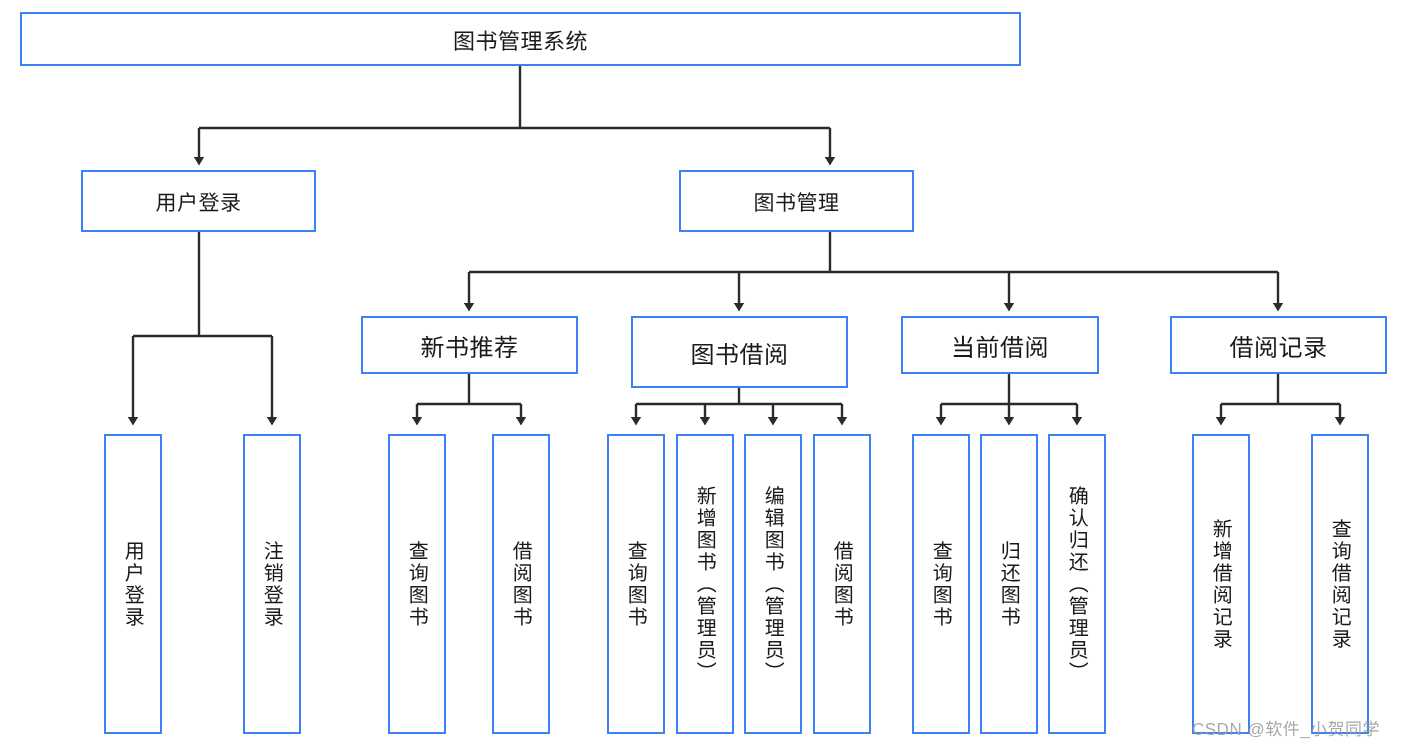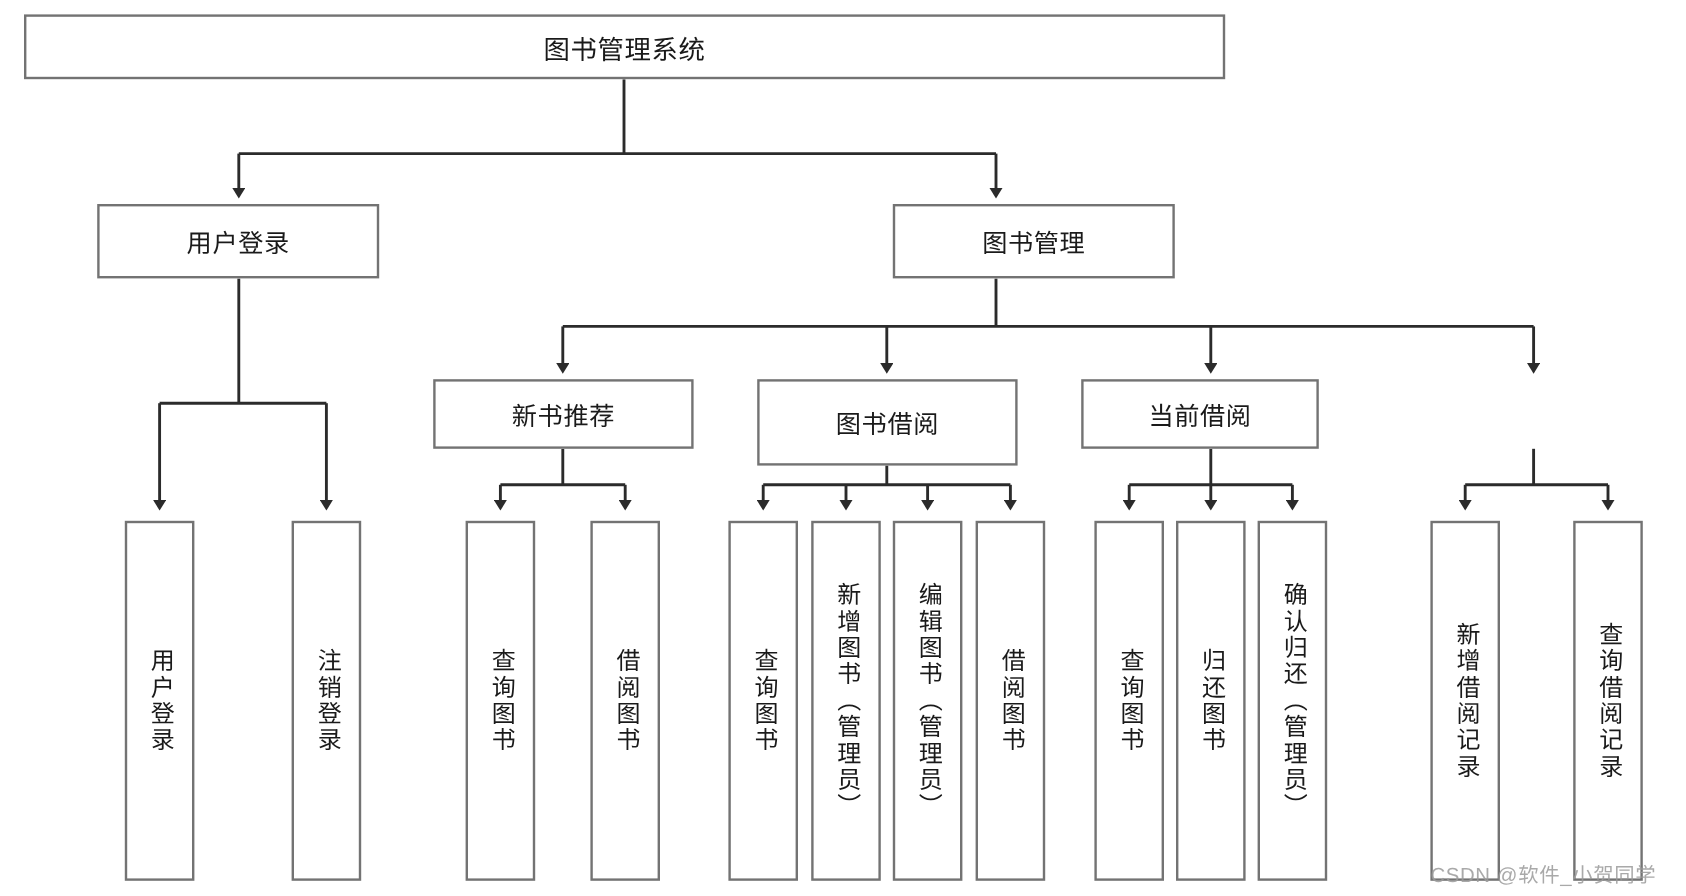--- a/index.html
+++ b/index.html
@@ -23,39 +23,39 @@
     left: 0;
     top: 0;
     width: 1405px;
     height: 747px;
     pointer-events: none;
   }
   .node {
     position: absolute;
     box-sizing: border-box;
     background: #ffffff;
-    border: 2px solid #737373;
+    border: 2px solid #3b82f6;
     display: flex;
     align-items: center;
     justify-content: center;
     color: #1a1a1a;
   }
   .node .label {
     display: block;
     text-align: center;
     letter-spacing: 0.5px;
   }
   .node-root {
     font-size: 22px;
   }
   .node-l2 {
     font-size: 21px;
   }
   .node-l3 {
-    font-size: 21px;
+    font-size: 24px;
   }
   .node-leaf {
     font-size: 20px;
     align-items: center;
     justify-content: center;
     padding: 4px 0;
   }
   .node-leaf .label {
     writing-mode: vertical-rl;
     text-orientation: upright;
@@ -133,36 +133,39 @@
   </svg>
 
   <div class="node node-root" style="left:20px; top:12px; width:1001px; height:54px;">
     <span class="label">图书管理系统</span>
   </div>
 
   <div class="node node-l2" style="left:81px; top:170px; width:235px; height:62px;">
     <span class="label">用户登录</span>
   </div>
 
-  <div class="node node-l2" style="left:744px; top:170px; width:235px; height:62px;">
+  <div class="node node-l2" style="left:679px; top:170px; width:235px; height:62px;">
     <span class="label">图书管理</span>
   </div>
 
   <div class="node node-l3" style="left:361px; top:316px; width:217px; height:58px;">
     <span class="label">新书推荐</span>
   </div>
 
   <div class="node node-l3" style="left:631px; top:316px; width:217px; height:72px;">
     <span class="label">图书借阅</span>
   </div>
 
   <div class="node node-l3" style="left:901px; top:316px; width:198px; height:58px;">
     <span class="label">当前借阅</span>
   </div>
 
+  <div class="node node-l3" style="left:1170px; top:316px; width:217px; height:58px;">
+    <span class="label">借阅记录</span>
+  </div>
 
   <div class="node node-leaf" style="left:104px; top:434px; width:58px; height:300px;">
     <span class="label">用户登录</span>
   </div>
 
   <div class="node node-leaf" style="left:243px; top:434px; width:58px; height:300px;">
     <span class="label">注销登录</span>
   </div>
 
   <div class="node node-leaf" style="left:388px; top:434px; width:58px; height:300px;">

